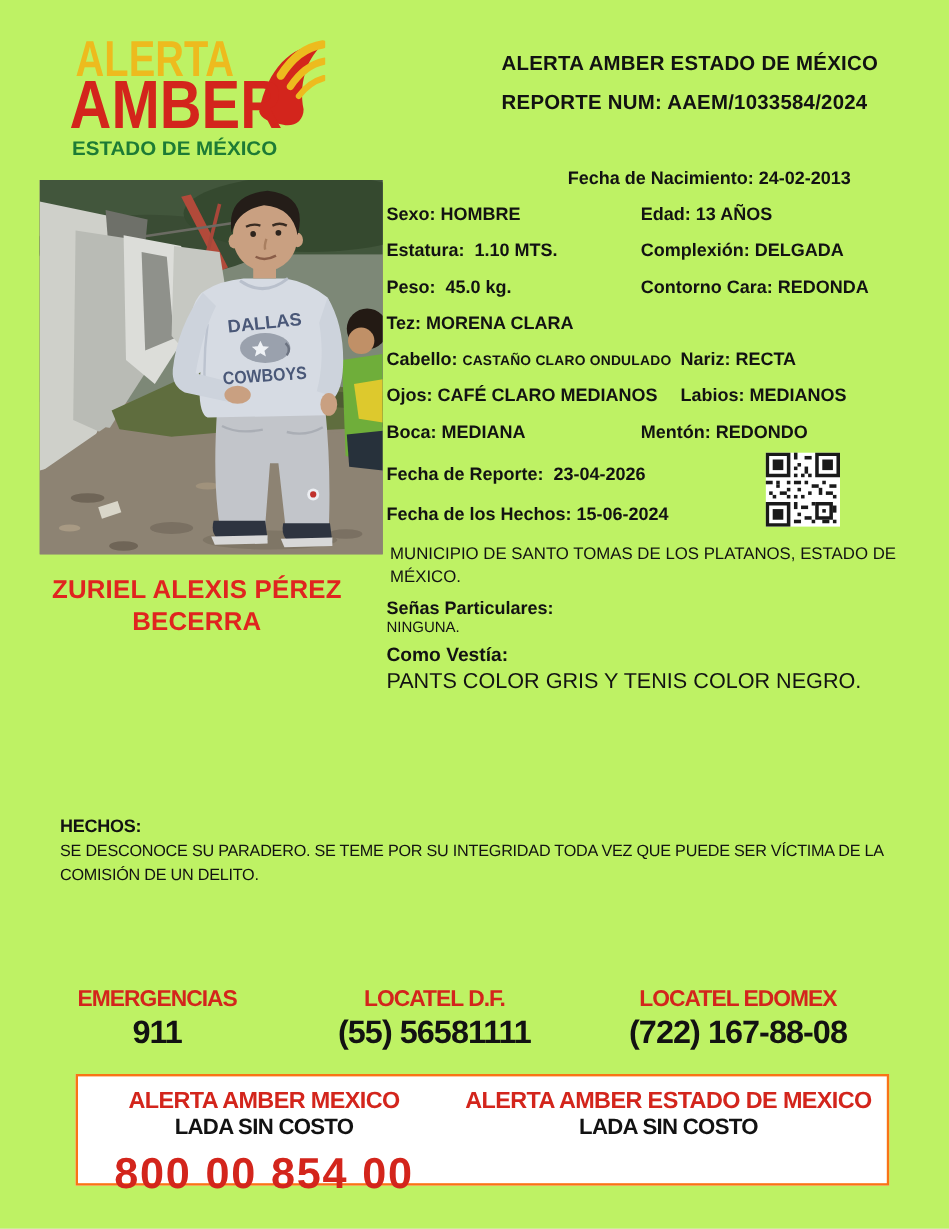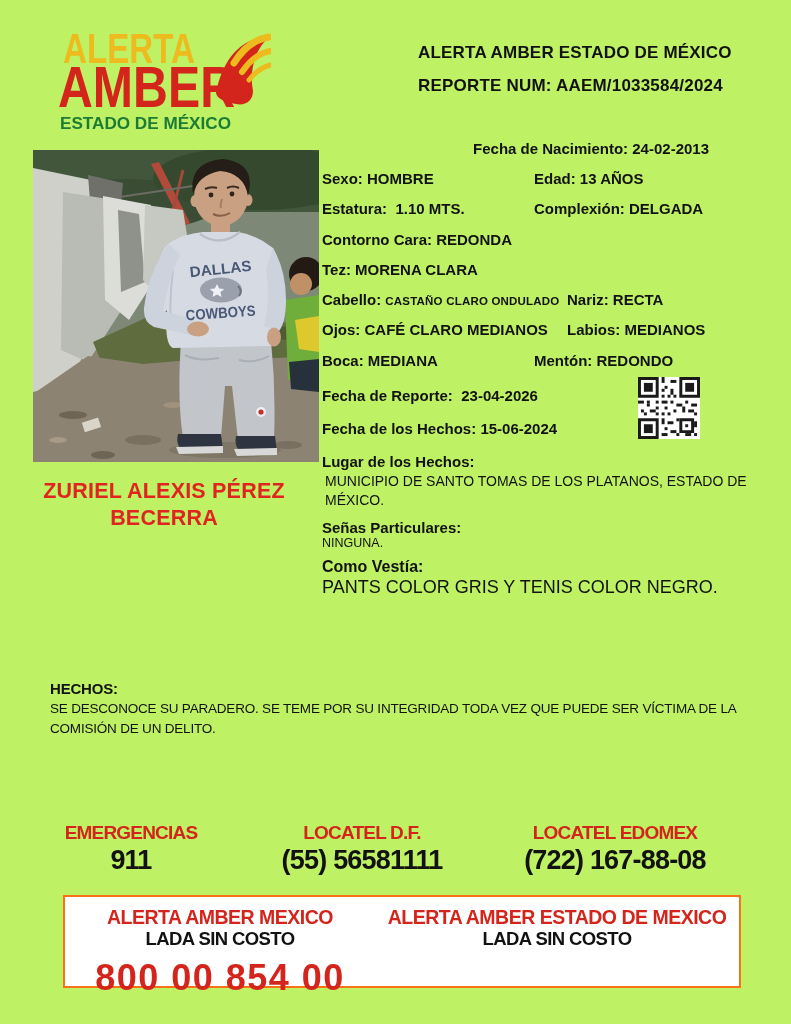--- a/index.html
+++ b/index.html
@@ -174,20 +174,21 @@
 
     <div class="frow">
       <span class="pair"><span>Sexo:</span> <span>HOMBRE</span></span>
       <span class="pair"><span>Edad:</span> <span>13 AÑOS</span></span>
     </div>
     <div class="frow">
       <span class="pair"><span>Estatura:</span>&nbsp; <span>1.10 MTS.</span></span>
       <span class="pair"><span>Complexión:</span> <span>DELGADA</span></span>
     </div>
     <div class="frow">
+      <span class="pair"><span>Peso:</span>&nbsp; <span>45.0 kg.</span></span>
       <span class="pair"><span>Contorno Cara:</span> <span>REDONDA</span></span>
     </div>
     <div class="frow">
       <span class="pair"><span>Tez:</span> <span>MORENA CLARA</span></span>
     </div>
     <div class="frow wide">
       <span class="pair"><span>Cabello:</span> <span class="val-small">CASTAÑO CLARO ONDULADO</span></span>
       <span class="pair"><span>Nariz:</span> <span>RECTA</span></span>
     </div>
     <div class="frow wide">
@@ -199,21 +200,20 @@
       <span class="pair"><span>Mentón:</span> <span>REDONDO</span></span>
     </div>
 
     <div class="single first">
       <span>Fecha de Reporte:</span>&nbsp; <span>23-04-2026</span>
     </div>
     <div class="single">
       <span>Fecha de los Hechos:</span> <span>15-06-2024</span>
     </div>
 
-    <div class="place-label">Lugar de los Hechos:</div>
     <div class="place-value">MUNICIPIO DE SANTO TOMAS DE LOS PLATANOS, ESTADO DE MÉXICO.</div>
 
     <div class="marks-label">Señas Particulares:</div>
     <div class="marks-value">NINGUNA.</div>
 
     <div class="clothing-label">Como Vestía:</div>
     <div class="clothing-value">PANTS  COLOR GRIS Y TENIS  COLOR NEGRO.</div>
   </div>
 
   <svg class="qr" viewBox="0 0 63 63">

